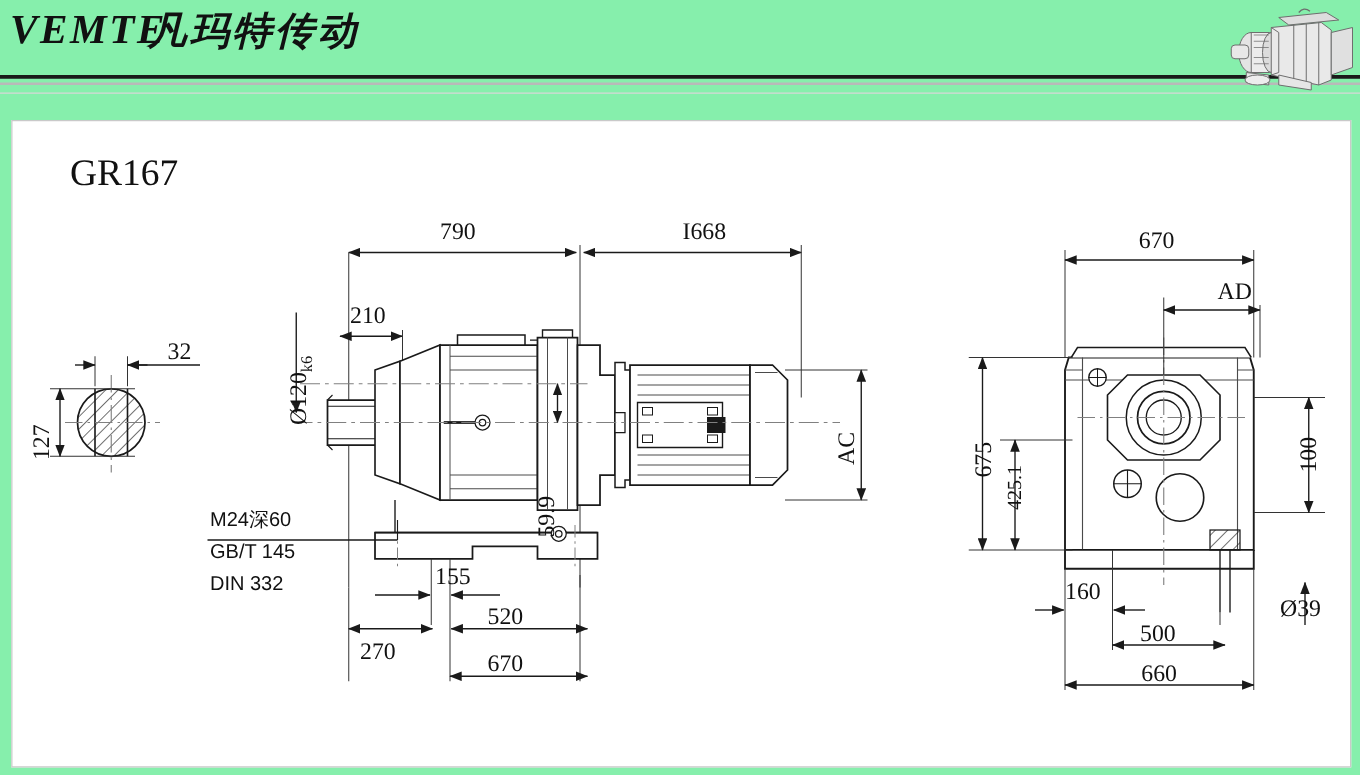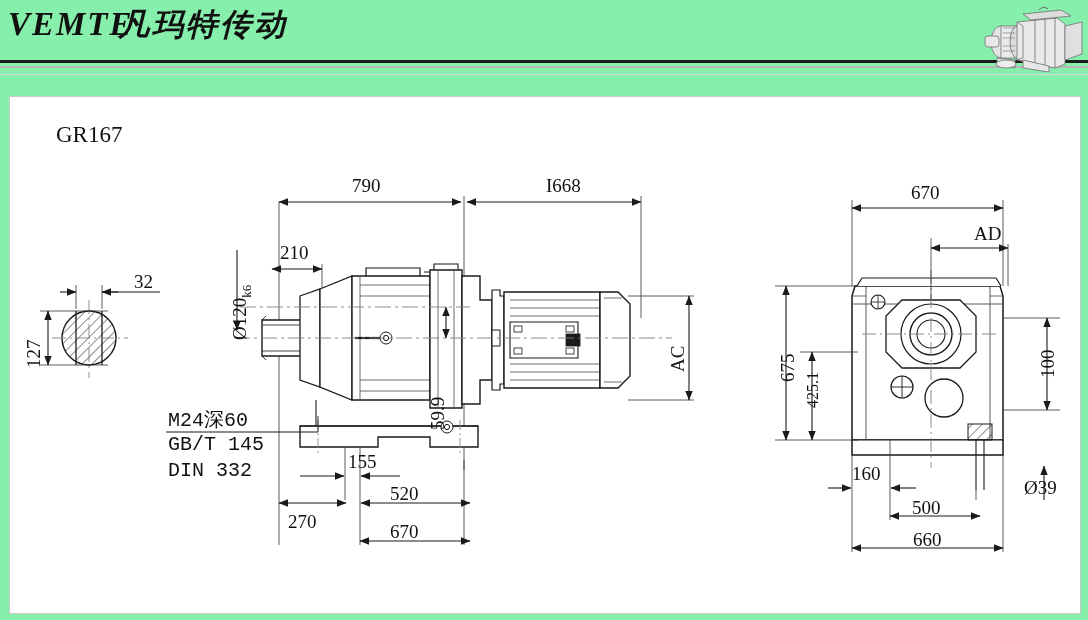--- a/index.html
+++ b/index.html
@@ -14,30 +14,30 @@
             font-family:"DejaVu Sans",sans-serif;font-style:italic;letter-spacing:3px;}
   .slogan{position:absolute;left:390px;top:6px;font-size:29px;font-weight:700;color:#111;
           font-family:"DejaVu Sans",sans-serif;font-style:italic;letter-spacing:4px;}
   .hdr-rule1{position:absolute;left:0;top:60px;width:1088px;height:3px;background:#1a1a1a;}
   .hdr-rule2{position:absolute;left:0;top:66px;width:1088px;height:2px;background:#b9b9b9;}
   .hdr-rule3{position:absolute;left:0;top:74px;width:1088px;height:1px;background:#d8d8d8;}
   .photo{position:absolute;right:4px;top:2px;width:105px;height:74px;overflow:hidden;}
 
   
   .frame{position:absolute;left:9px;top:96px;width:1070px;height:516px;border:1px solid #c9c9c9;background:#fff;}
-  .model{position:absolute;left:56px;top:122px;font-size:23px;color:#111;font-family:"Liberation Serif",serif;}
+  .model{position:absolute;left:56px;top:122px;font-size:30px;color:#111;font-family:"Liberation Serif",serif;}
 
   
   svg.layer{position:absolute;left:0;top:0;width:1088px;height:620px;pointer-events:none;}
 
   .dimtxt{position:absolute;font-family:"Liberation Serif",serif;font-size:19px;color:#111;
           white-space:nowrap;line-height:1;}
   .dimtxt.small{font-size:16px;}
   .vert{transform-origin:left top;}
-  .note{position:absolute;font-family:Liberation Mono, monospace;font-size:20px;color:#111;white-space:nowrap;}
+  .note{position:absolute;font-family:Liberation Sans, sans-serif;font-size:16px;color:#111;white-space:nowrap;}
 </style>
 </head>
 <body>
 
 <div id="root">
 
   <div class="hdr">
     <div class="brand">VEMTE</div>
     <div class="brand-cn">凡玛特传动</div>
     <div class="hdr-rule1"></div>

